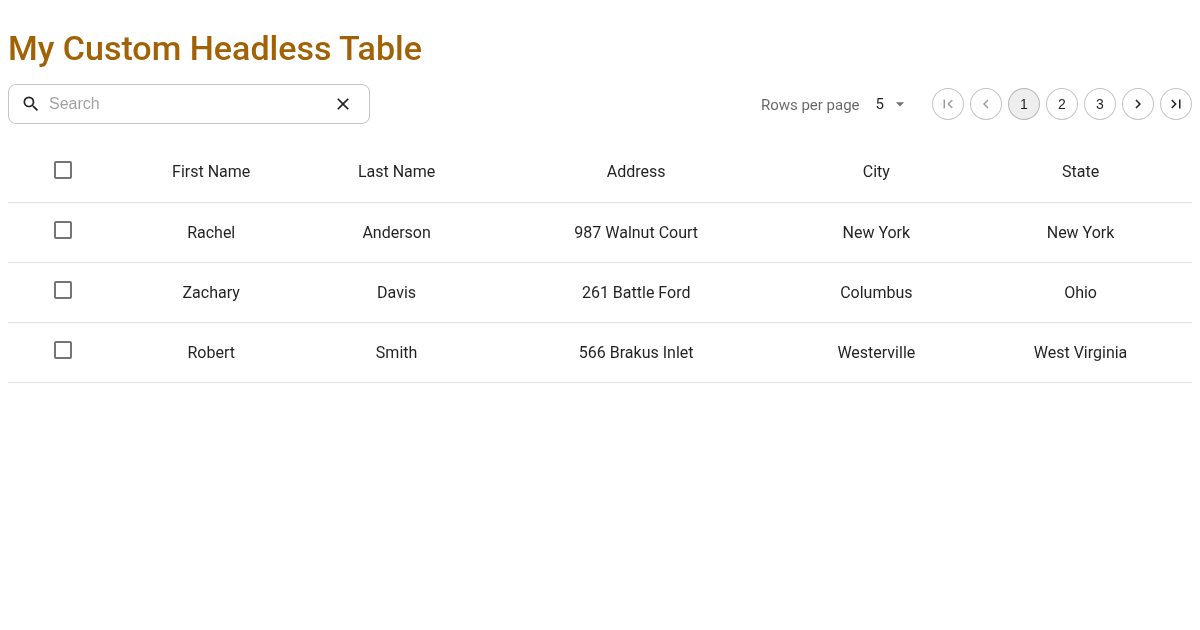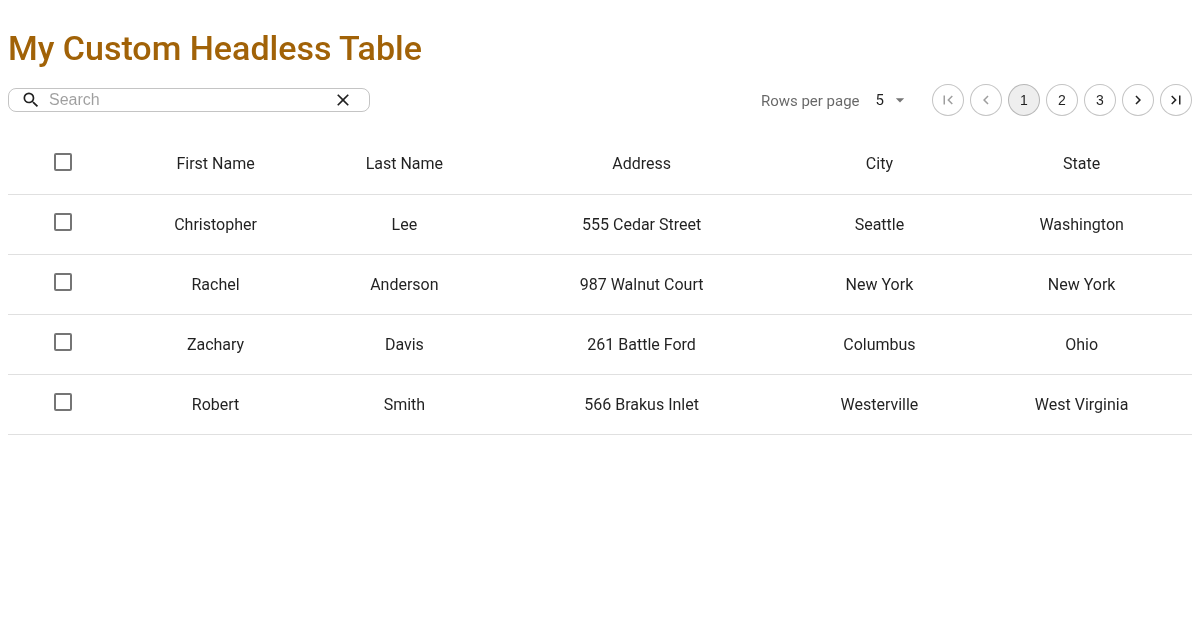--- a/index.html
+++ b/index.html
@@ -25,21 +25,21 @@
       display: flex;
       justify-content: space-between;
       align-items: center;
       margin-bottom: 18px;
     }
     .search-wrapper {
       display: flex;
       align-items: center;
       border: 1px solid rgba(0,0,0,0.23);
       border-radius: 8px;
-      height: 24px;
+      height: 40px;
       padding: 0 12px;
       width: 362px;
     }
     .search-wrapper .icon {
       width: 20px;
       height: 20px;
       color: rgba(0,0,0,0.87);
       flex: 0 0 auto;
     }
     .search-input {
@@ -245,28 +245,20 @@
       <th>First Name</th>
       <th>Last Name</th>
       <th>Address</th>
       <th>City</th>
       <th>State</th>
     </tr>
   </thead>
   <tbody>
     <tr>
       <td class="checkbox-col"><span class="checkbox"></span></td>
-      <td>Christopher</td>
-      <td>Lee</td>
-      <td>555 Cedar Street</td>
-      <td>Seattle</td>
-      <td>Washington</td>
-    </tr>
-    <tr>
-      <td class="checkbox-col"><span class="checkbox"></span></td>
       <td>Rachel</td>
       <td>Anderson</td>
       <td>987 Walnut Court</td>
       <td>New York</td>
       <td>New York</td>
     </tr>
     <tr>
       <td class="checkbox-col"><span class="checkbox"></span></td>
       <td>Zachary</td>
       <td>Davis</td>

